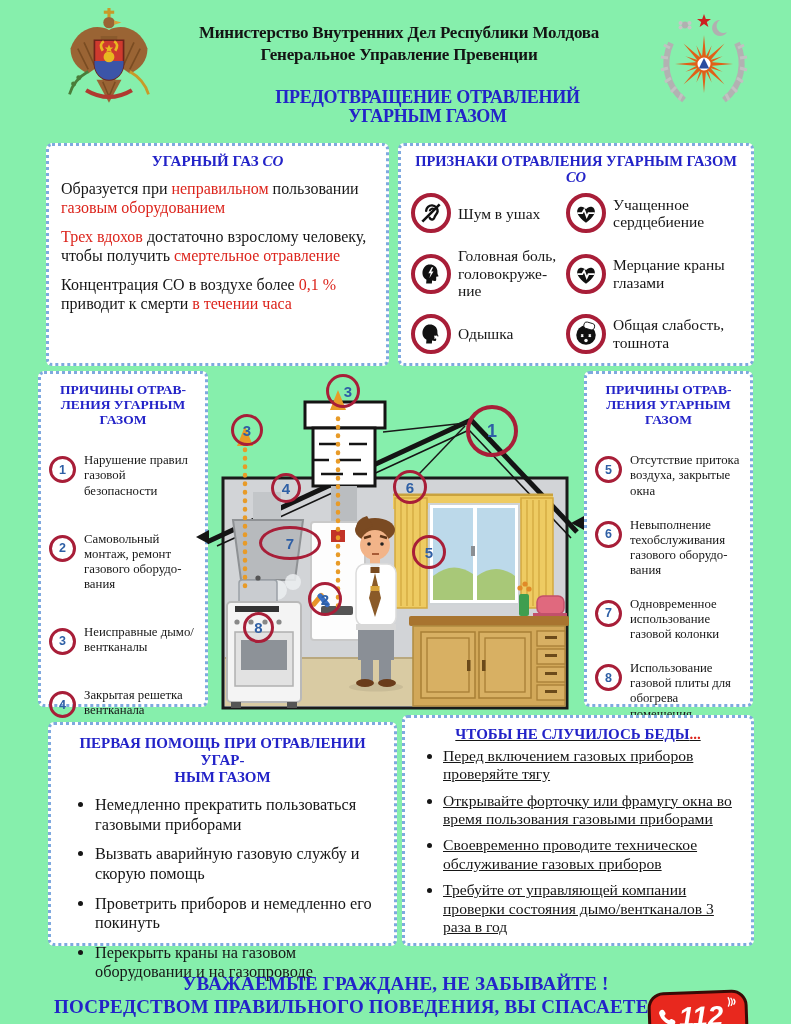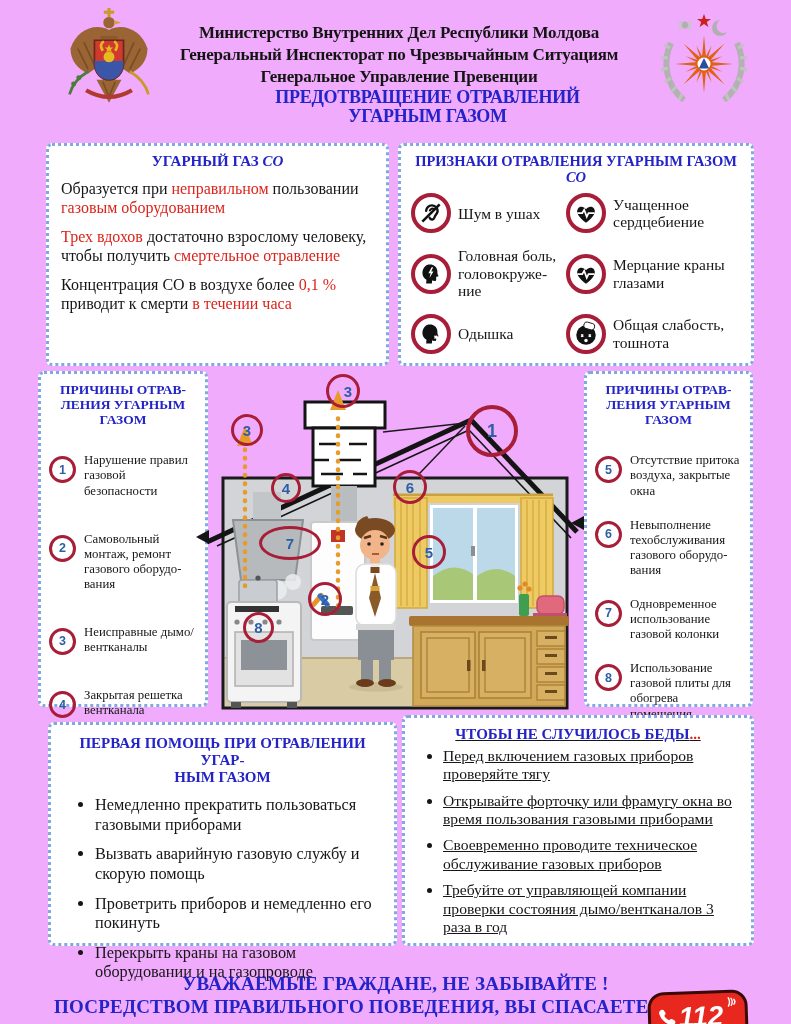--- a/index.html
+++ b/index.html
@@ -1,16 +1,16 @@
 <!DOCTYPE html>
 <html><head>
 <meta charset="utf-8">
 <style>
   html,body{margin:0;padding:0;background:#fff;}
-  #poster{position:relative;width:791px;height:1024px;background:#f0abfc;overflow:hidden;
+  #poster{position:relative;width:791px;height:1024px;background:#86efac;overflow:hidden;
           font-family:"Liberation Serif",serif;color:#161616;}
   .abs{position:absolute;}
   .dotted-box{position:absolute;border:3px dotted #7fa9df;border-radius:6px;background:#fff;box-sizing:border-box;}
   .red{color:#dc241c;}
   .box-title{color:#2323c8;font-weight:bold;text-align:center;line-height:1.12;}
   
   .ministry{left:160px;top:22px;width:478px;text-align:center;font-weight:bold;
             font-size:17px;line-height:1.28;color:#141414;letter-spacing:-0.2px;}
   .main-title{left:0;top:88px;width:100%;text-align:center;color:#2323c8;font-weight:bold;
               font-size:18px;line-height:1.06;letter-spacing:-0.3px;padding-left:32px;}
@@ -72,21 +72,20 @@
     <path d="M28 80 q22 13 44 0" stroke="#b03a30" stroke-width="4" fill="none"></path>
     <path d="M36 32 h28 v22 c0 10-7 16-14 16 s-14-6-14-16z" fill="#cf3a2e" stroke="#6e241a" stroke-width="1.6"></path>
     <path d="M36 52 v2 c0 10 7 16 14 16 s14-6 14-16 v-2z" fill="#3b55a8"></path>
     <path d="M44 42 q-4-6 1-9 M56 42 q4-6-1-9" stroke="#e8b820" stroke-width="2.6" fill="none"></path>
     <circle cx="50" cy="48" r="5.2" fill="#e8b820"></circle>
     <polygon points="50,36 51.2,39 54,39 51.8,40.8 52.6,43.6 50,42 47.4,43.6 48.2,40.8 46,39 48.8,39" fill="#e8b820"></polygon>
   </svg>
 
   <div class="abs ministry">
     <div>Министерство Внутренних Дел Республики Молдова</div>
-    <div>Генеральный Инспекторат по Чрезвычайным Ситуациям</div>
     <div>Генеральное Управление Превенции</div>
   </div>
 
   <svg class="abs" style="left:653px;top:12px" width="102" height="100" viewBox="0 0 100 100">
     <path d="M30 88 C12 74 8 50 17 31" stroke="#b2b2b2" stroke-width="6" fill="none"></path>
     <path d="M70 88 C88 74 92 50 83 31" stroke="#b2b2b2" stroke-width="6" fill="none"></path>
     <path d="M16 36 l-6-3 M14 46 l-7-1 M14 56 l-7 2 M17 66 l-6 4 M22 75 l-5 5 M28 82 l-3 6
              M84 36 l6-3 M86 46 l7-1 M86 56 l7 2 M83 66 l6 4 M78 75 l5 5 M72 82 l3 6" stroke="#c2c2c2" stroke-width="3" fill="none"></path>
     <polygon points="50,2 51.8,7 57,7 52.8,10 54.4,15 50,12 45.6,15 47.2,10 43,7 48.2,7" fill="#cc2020"></polygon>
     <path d="M66 8 a8 8 0 1 0 7 12 a6.5 6.5 0 1 1 -7 -12z" fill="#b0b0b0"></path>

